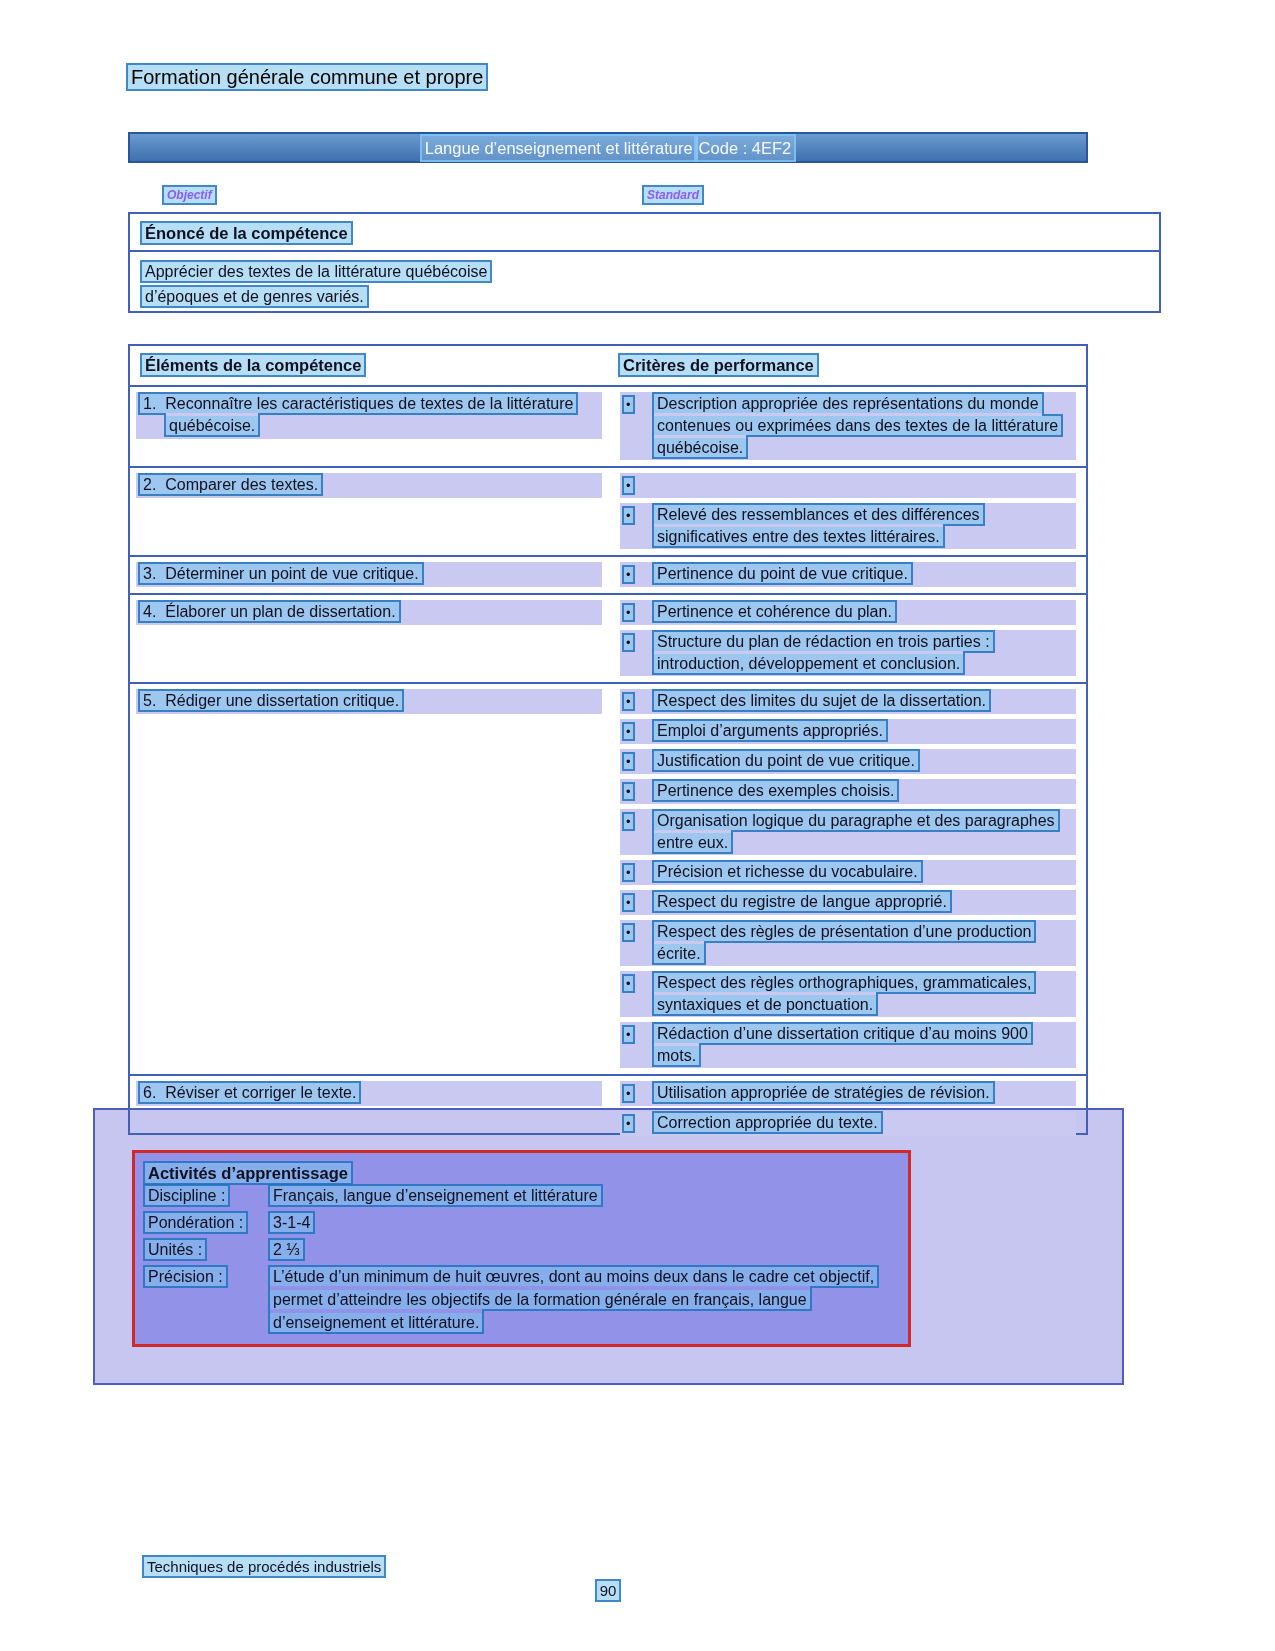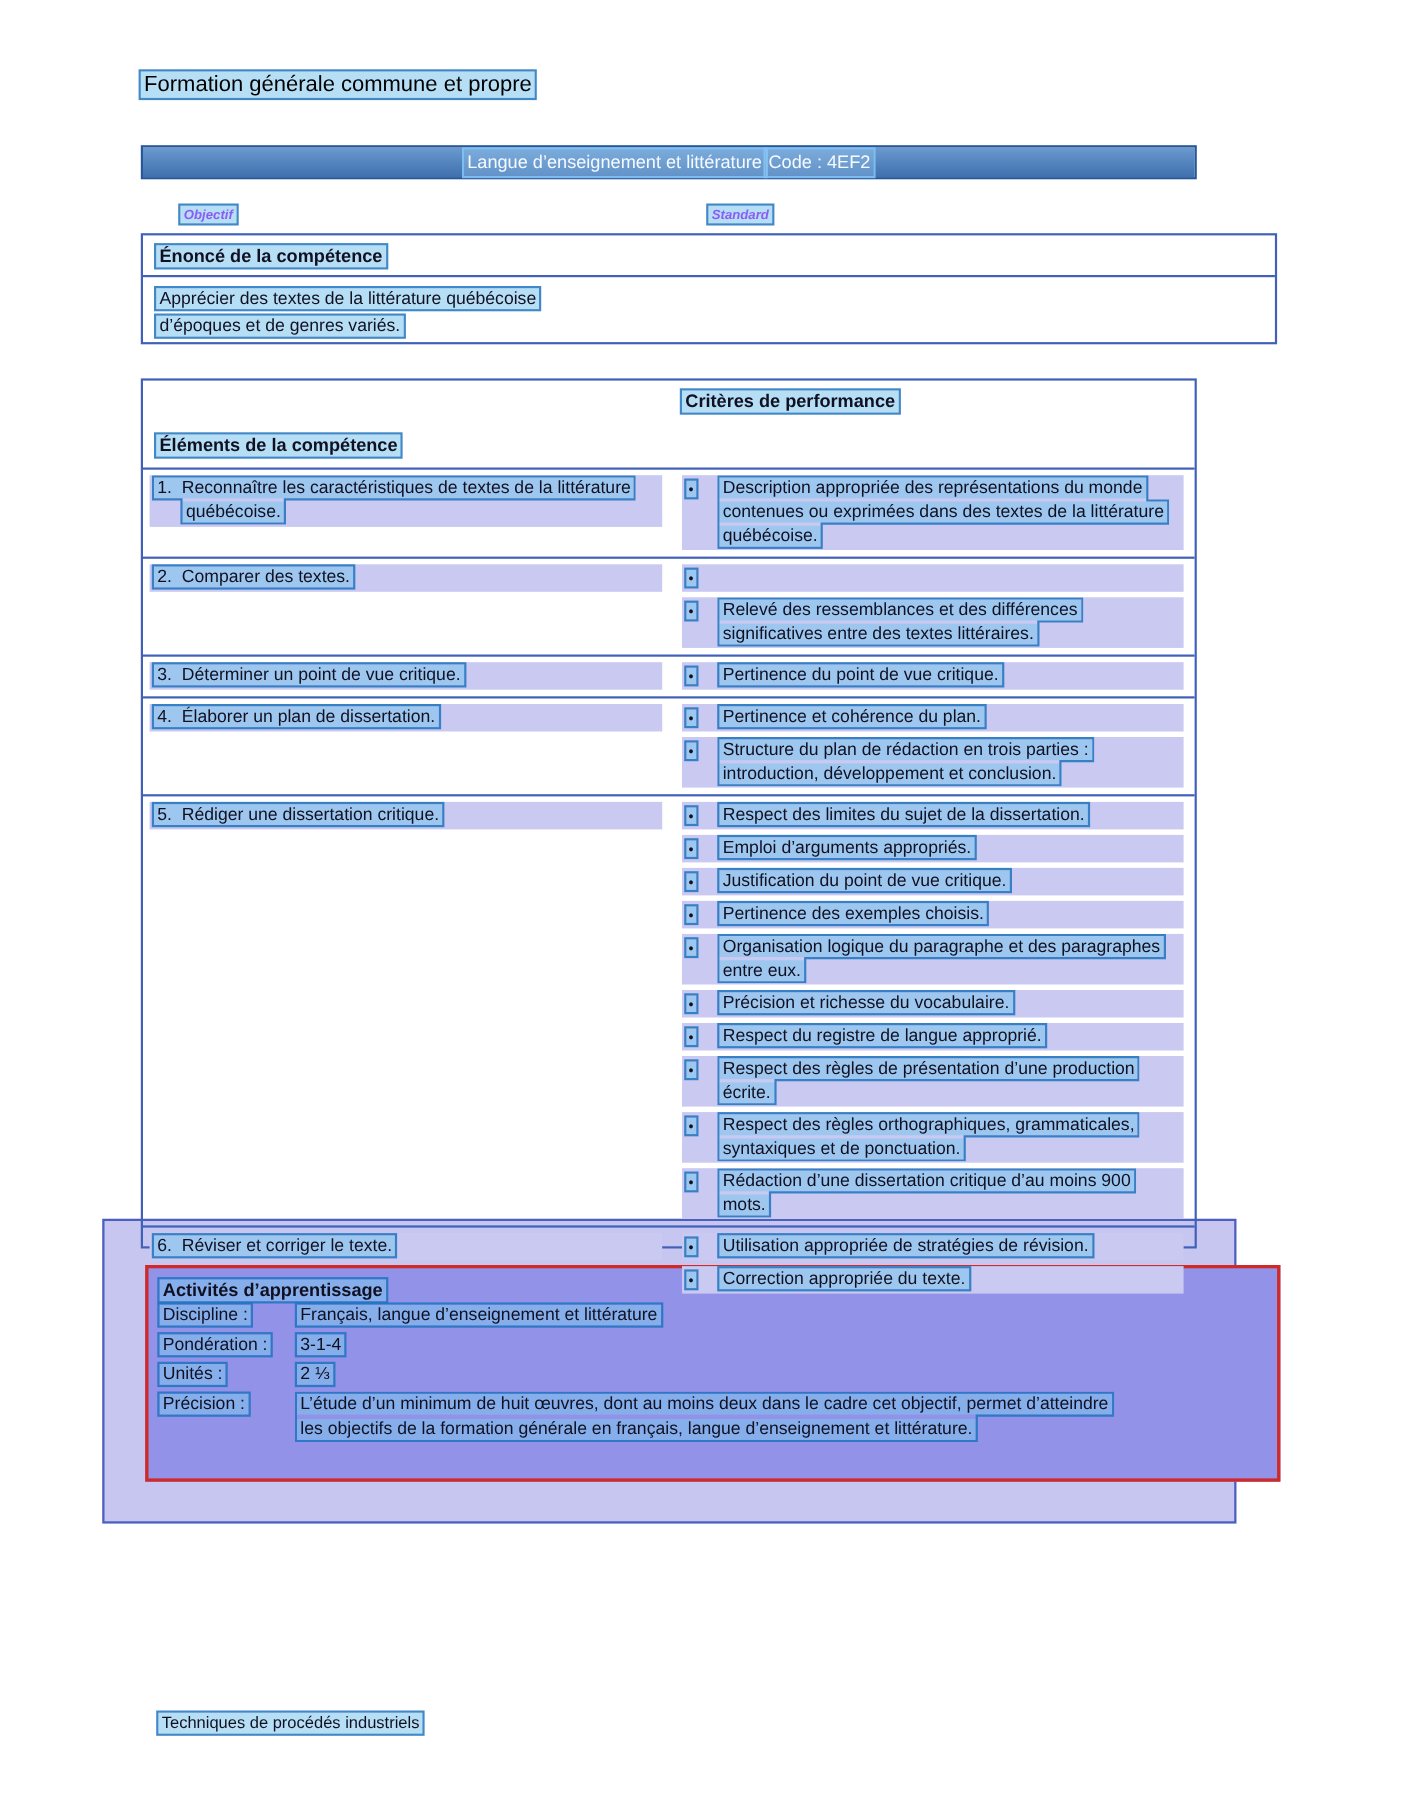--- a/index.html
+++ b/index.html
@@ -34,41 +34,41 @@
   .headword { font-size:12px; font-weight:bold; font-style:italic; color:#8b5cf6;padding-left:24px; }
 
   .bluebox { position:absolute; border:2px solid #4161b8; background:transparent; }
   .box1 { left:128px; top:212px; width:1033px; height:101px; }
   .box1-header { padding:8px 12px 6px; border-bottom:2px solid #4161b8; font-weight:bold; font-size:16.5px; }
   .box1-body { padding:9px 12px; }
   .box1-body .line { margin-bottom:3px; }
 
   .box2 { left:128px; top:344px; width:960px; height:791px; z-index:2; }
   .thead { display:flex; border-bottom:2px solid #4161b8; padding:8px 0 9px; font-weight:bold; font-size:16.5px; }
-  .thead .h1 { width:482px; padding-left:12px;margin-top:40px; }
+  .thead .h1 { width:482px; padding-left:12px; }
   .thead .h2 { flex:1; padding-left:8px; }
   .trow { display:flex; border-bottom:2px solid #4161b8; padding:5px 0 6px; }
   .trow:last-child { border-bottom:none; }
   .cel { width:482px; padding:0 10px 0 6px; }
   .ccr { flex:1; padding:0 10px 0 8px; }
   .elbar {
     background:#c9c9f1; padding:1px 4px 2px 30px; text-indent:-26px;
   }
   .crit { display:flex; background:#c9c9f1; padding:1px 4px; margin-bottom:5px; align-items:flex-start; }
   .crit:last-child { margin-bottom:0; }
   .bullet { width:30px; flex:none; font-size:13px; padding-top:1px; }
   .hl-b { padding:0 2px; }
   .ctext { flex:1; }
 
   .act-outer {
     position:absolute; left:93px; top:1108px; width:1031px; height:277px;
     background:#c6c6f0; border:2px solid #4a5fc0; z-index:1;
   }
   .act-red {
-    position:absolute; left:37px; top:40px; width:1032px; height:197px;
+    position:absolute; left:37px; top:40px; width:779px; height:197px;
     background:#9292e8; border:3px solid #cf2929; padding:9px 10px;
   }
   .act-title { font-weight:bold; font-size:16.5px; }
   .act-fields { }
   .field { display:flex; margin-bottom:4px; line-height:23px; }
   .flabel { width:125px; flex:none; }
   .fvalue { width:740px; }
 
   .footer-left { position:absolute; left:144px; top:1556px; font-size:15px; }
   .footer-page { position:absolute; left:128px; top:1580px; width:960px; text-align:center; font-size:15px; }
@@ -242,14 +242,15 @@
         </div>
         <div class="field">
           <span class="flabel"><span class="hl">Précision :</span></span>
           <span class="fvalue"><span class="hl">L’étude d’un minimum de huit œuvres, dont au moins deux dans le cadre cet objectif, permet d’atteindre les objectifs de la formation générale en français, langue d’enseignement et littérature.</span></span>
         </div>
       </div>
     </div>
   </div>
 
   <div class="footer-left"><span class="hl">Techniques de procédés industriels</span></div>
+  <div class="footer-page"><span class="hl">90</span></div>
 
 </div>
 
 </body></html>

